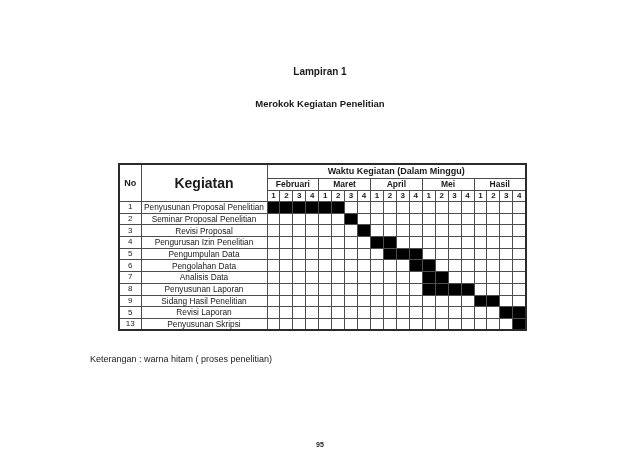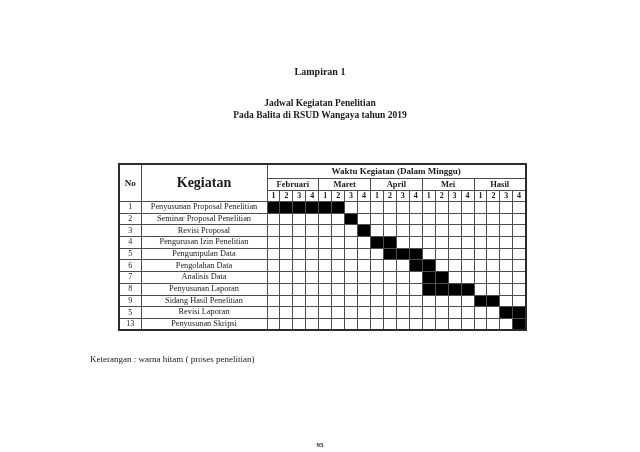--- a/index.html
+++ b/index.html
@@ -1,21 +1,21 @@
 <!DOCTYPE html>
 <html><head>
 <meta charset="utf-8">
 <style>
   html, body { margin: 0; padding: 0; background: #fff; }
   .page {
     position: relative;
     width: 640px;
     height: 452px;
     background: #ffffff;
-    font-family: Liberation Serif, serif;
+    font-family: Liberation Sans, sans-serif;
     color: #1a1a1a;
     overflow: hidden;
   }
   .appendix-label {
     position: absolute;
     top: 66px; left: 0; width: 640px;
     text-align: center;
     font-weight: bold;
     font-size: 10px;
   }
@@ -75,22 +75,21 @@
   }
 </style>
 </head>
 <body>
 
 <div class="page">
 
   <div class="appendix-label">Lampiran 1</div>
 
   <div class="doc-title">
-    <div>Jadwal Kegiatan Penelitian</div>
-    <div>Pada Balita di RSUD Wangaya tahun 2019</div>
+    <div>Merokok Kegiatan Penelitian</div>
   </div>
 
   <table class="gantt">
     <colgroup id="cols">
         <col style="width: 22px;">
         <col style="width: 126px;">
         <col style="width: 12.95px;">
         <col style="width: 12.95px;">
         <col style="width: 12.95px;">
         <col style="width: 12.95px;">

